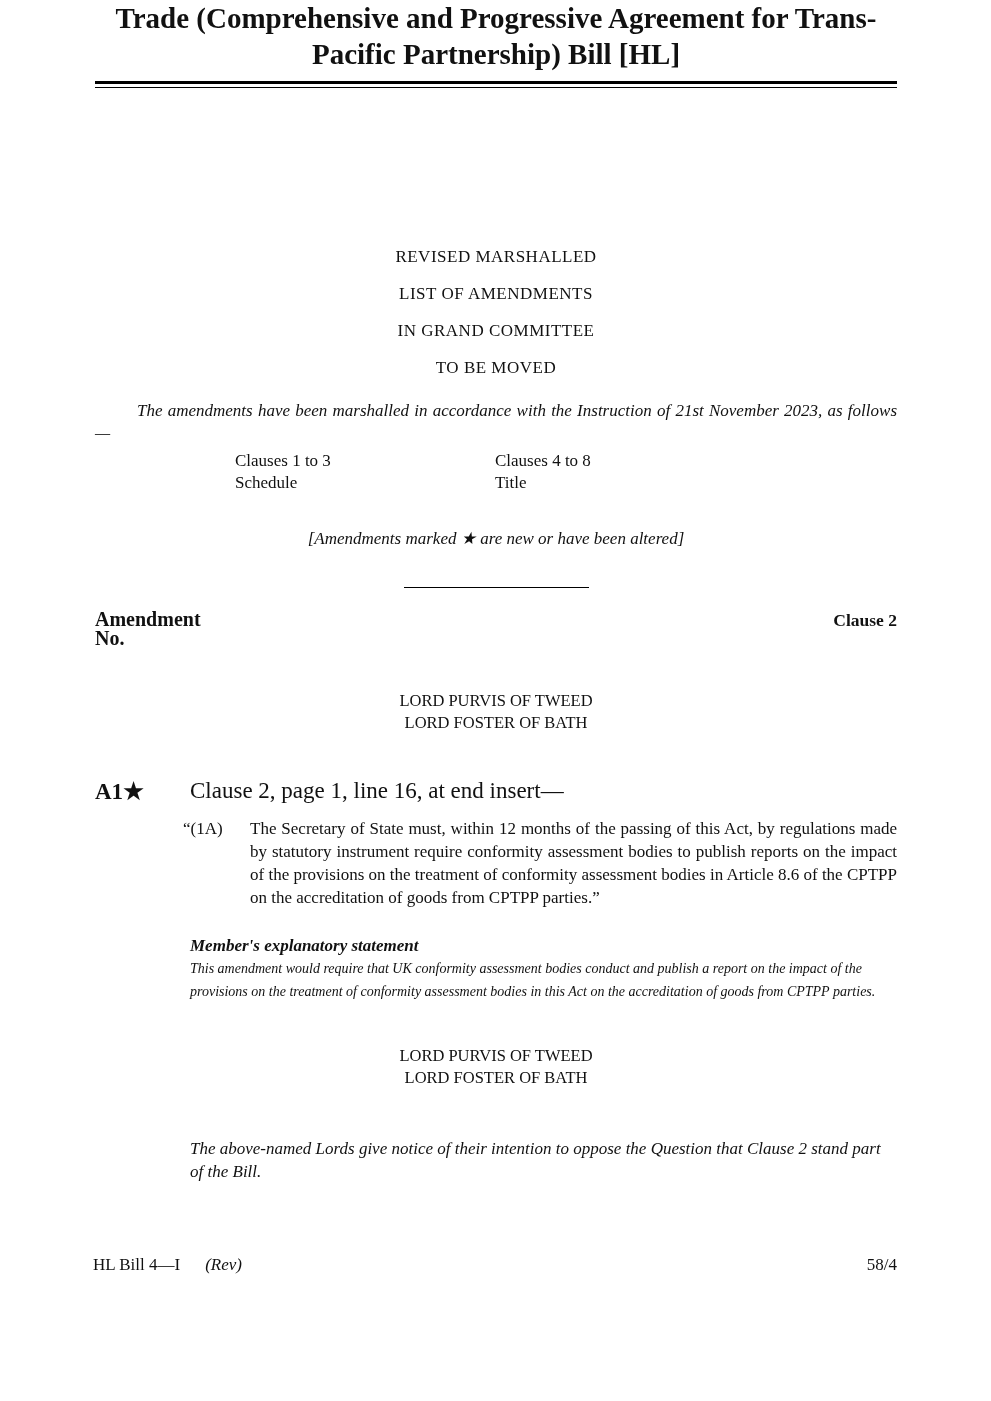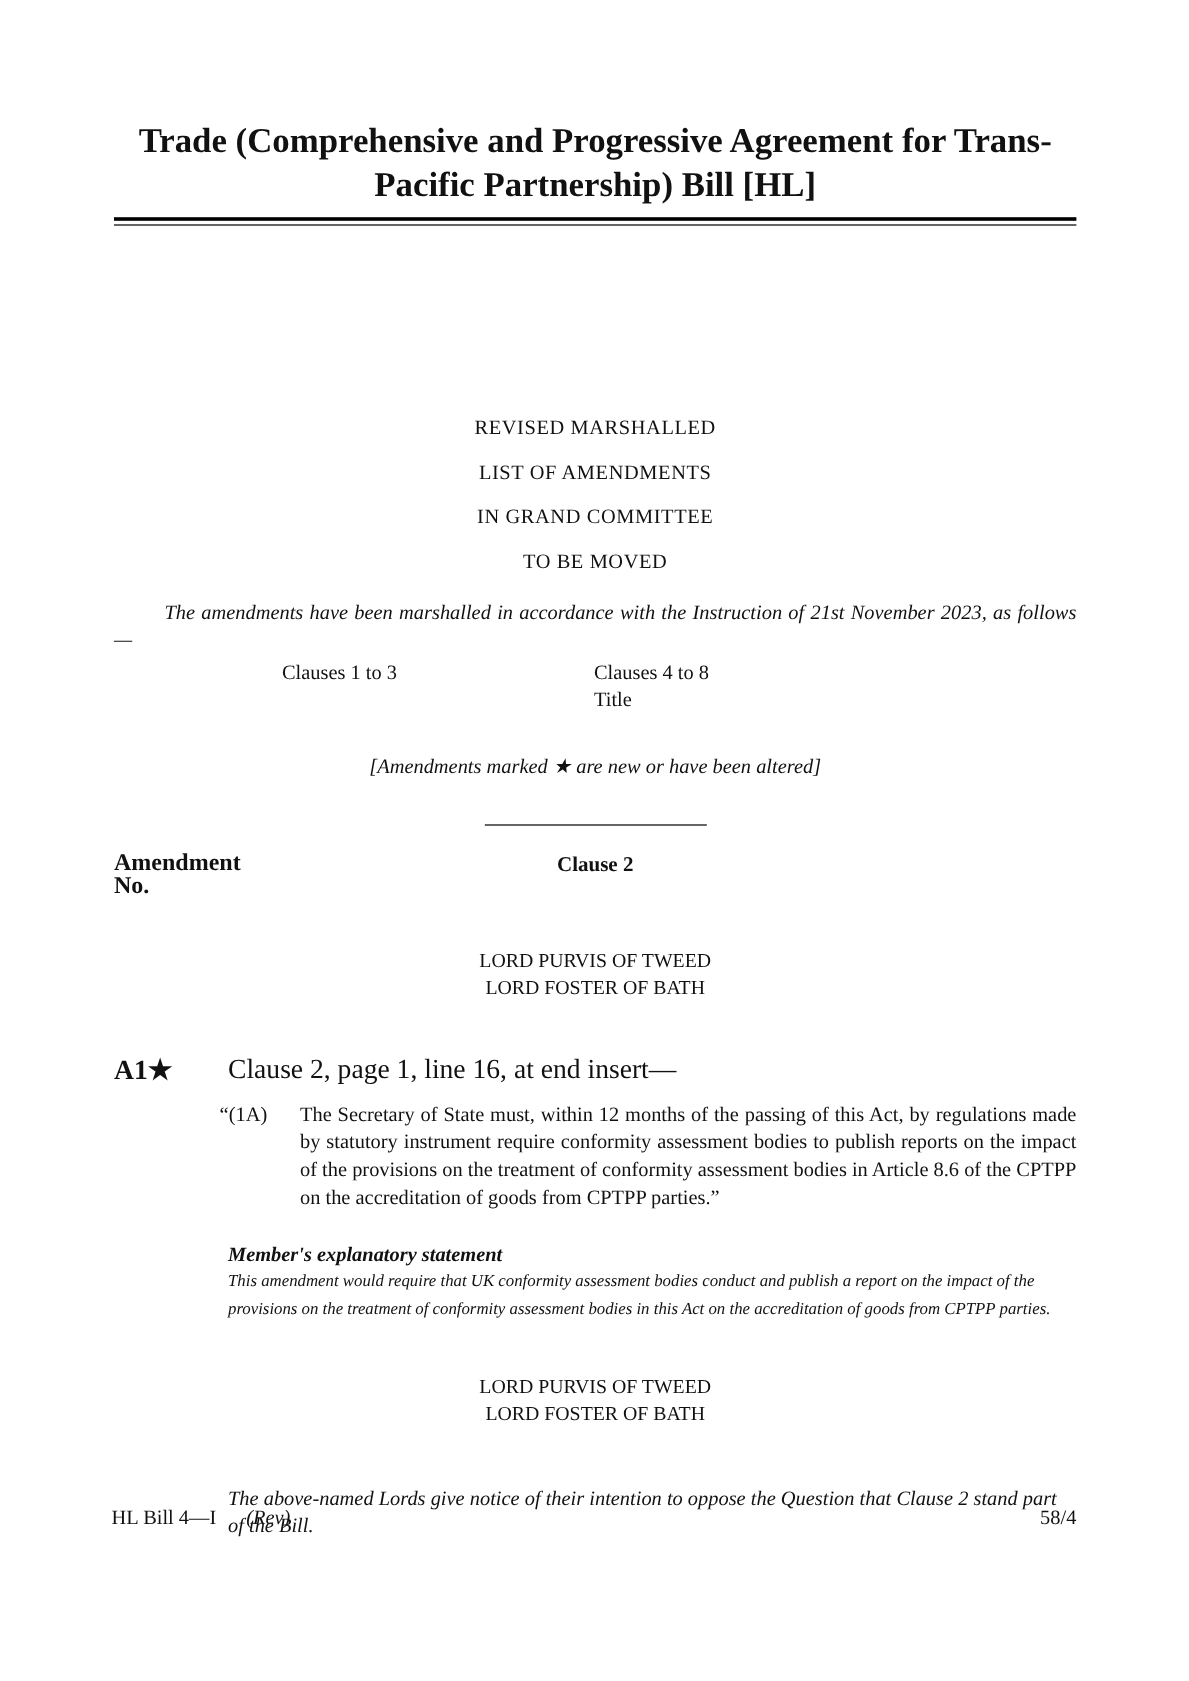--- a/index.html
+++ b/index.html
@@ -9,21 +9,20 @@
     height: 1401px;
     margin: 0 auto;
     background: #ffffff;
     font-family: "Liberation Serif", serif;
     color: #111111;
     overflow: hidden;
   }
   .content { position: absolute; left: 95px; right: 94px; top: 0; }
 
   .doc-title {
-    padding-top: 100px;
     text-align: center;
     font-weight: bold;
     font-size: 29px;
     line-height: 36px;
   }
   .rule-double {
     margin-top: 9px;
     height: 3px;
     border-top: 3px solid #000;
     border-bottom: 1px solid #000;
@@ -64,21 +63,21 @@
     margin-right: auto;
     border-top: 1.5px solid #000;
   }
 
   .amendment-header { position: relative; margin-top: 22px; height: 46px; }
   .amendment-no {
     position: absolute; left: 0; top: 0;
     font-weight: bold; font-size: 20px; line-height: 19px;
   }
   .clause-heading {
-    text-align: center; font-weight: bold; font-size: 17.5px;
+    text-align: right; font-weight: bold; font-size: 17.5px;
   }
 
   .sponsors { text-align: center; font-size: 16.5px; line-height: 22px; }
   .sponsors-1 { margin-top: 34px; }
   .sponsors-2 { margin-top: 42px; }
 
   .amendment-row { display: flex; margin-top: 44px; font-size: 23px; }
   .amendment-id { width: 95px; font-weight: bold; flex-shrink: 0; }
   .amendment-instruction { flex: 1; }
 
@@ -124,20 +123,21 @@
       <div>LIST OF AMENDMENTS</div>
       <div>IN GRAND COMMITTEE</div>
       <div>TO BE MOVED</div>
     </div>
 
     <div class="marshal-note">The amendments have been marshalled in accordance with the Instruction of 21st November 2023, as follows—</div>
 
     <div class="columns">
       <div class="col">
         <div>Clauses 1 to 3</div>
+        <div>Schedule</div>
       </div>
       <div class="col">
         <div>Clauses 4 to 8</div>
         <div>Title</div>
       </div>
     </div>
 
     <div class="star-note">[Amendments marked ★ are new or have been altered]</div>
 
     <div class="short-rule"></div>

